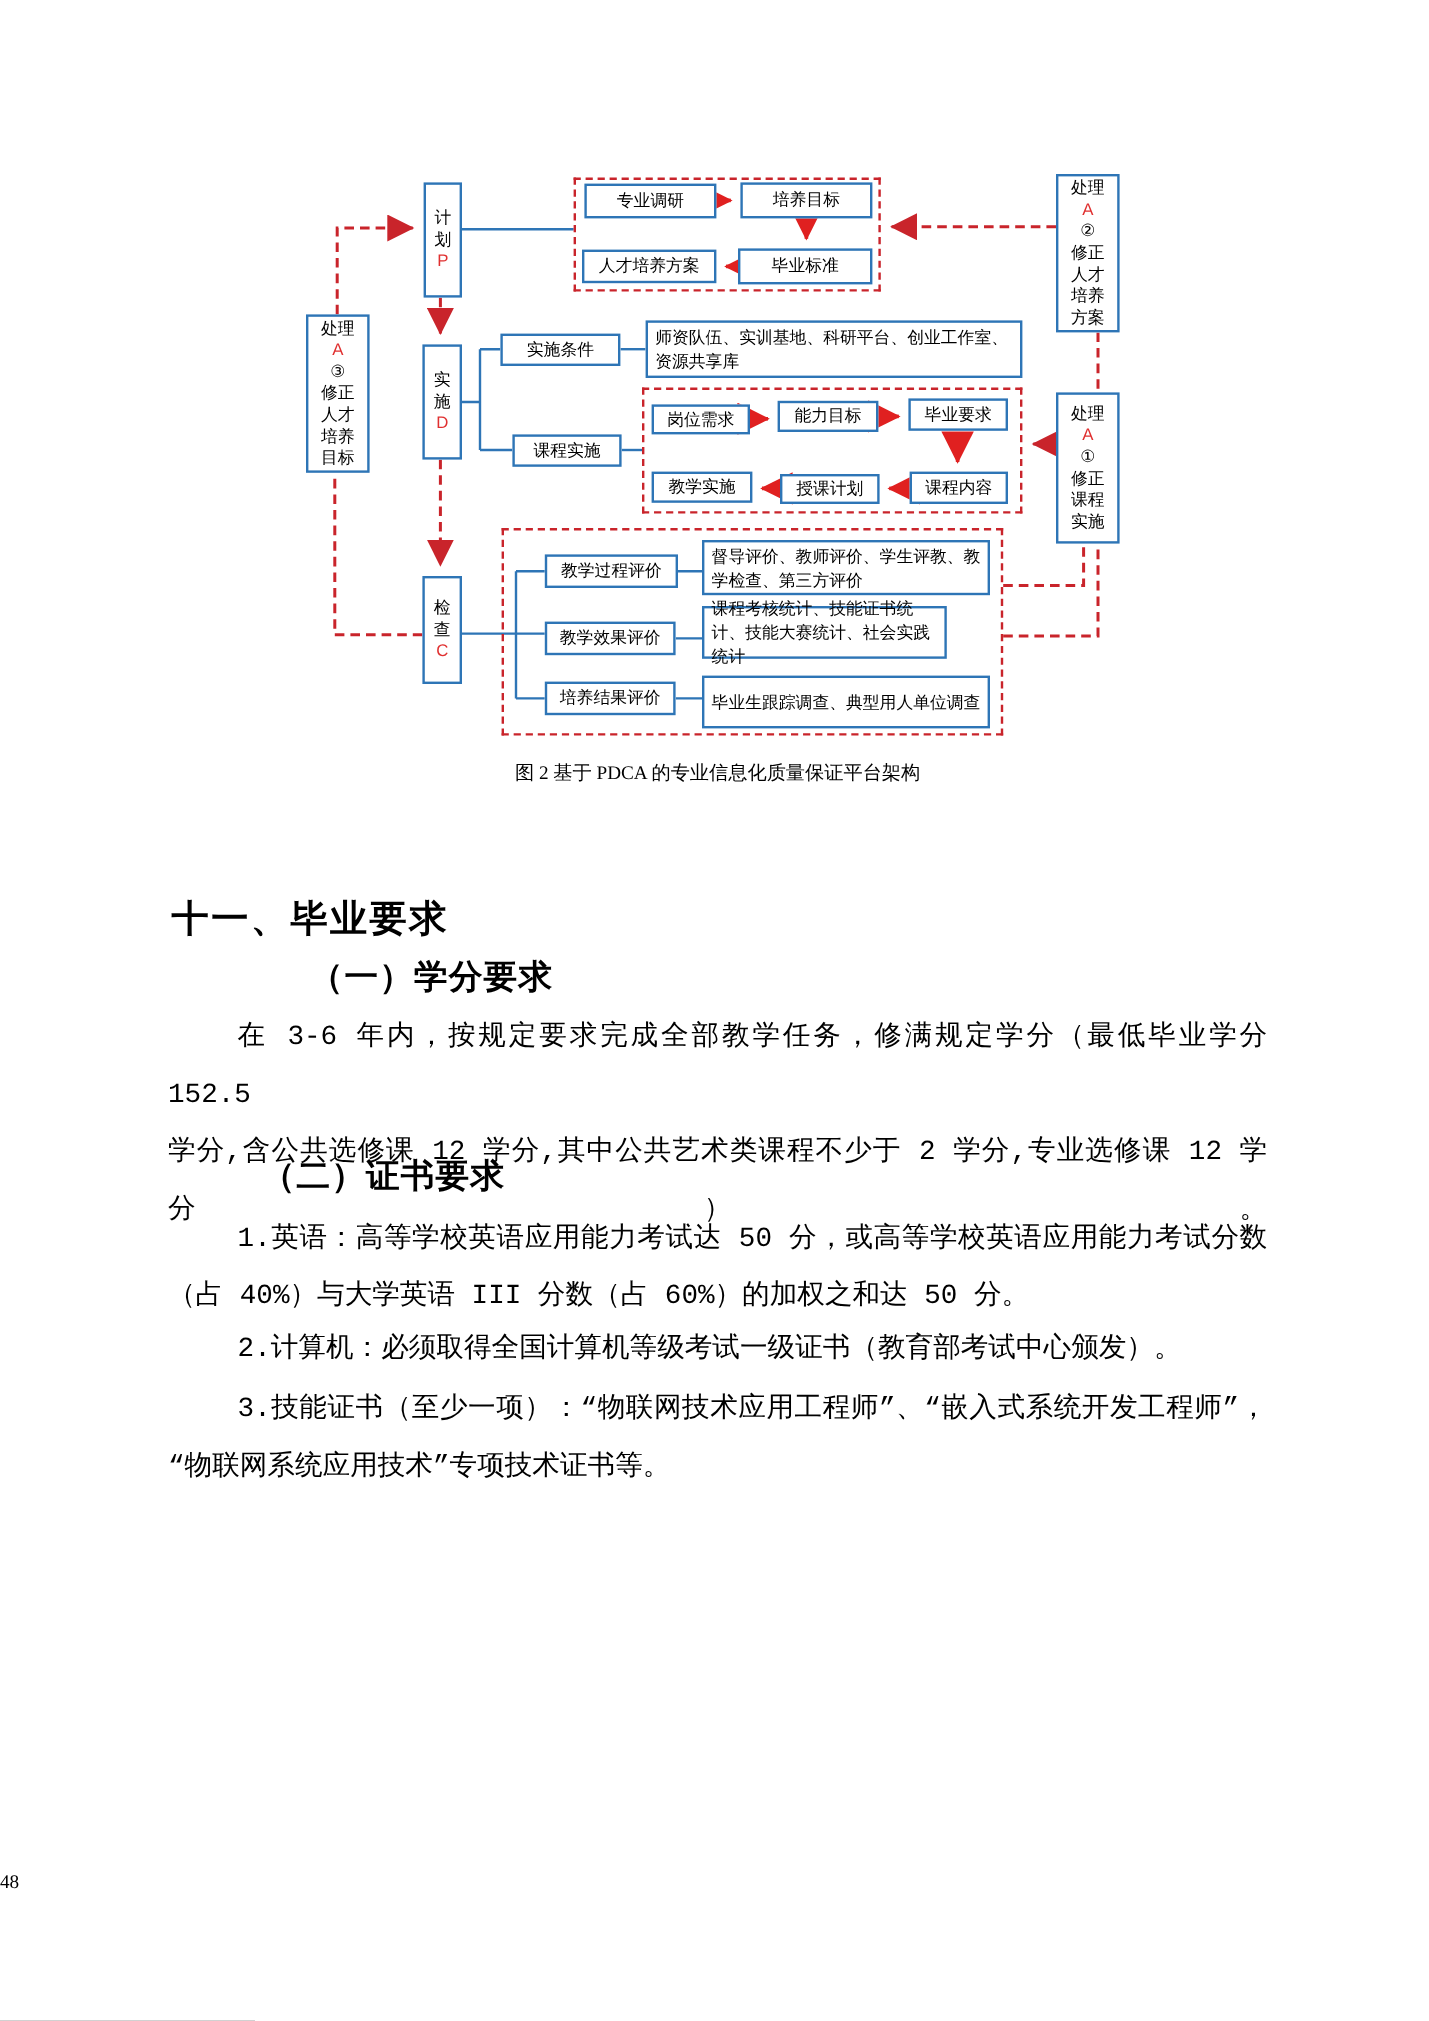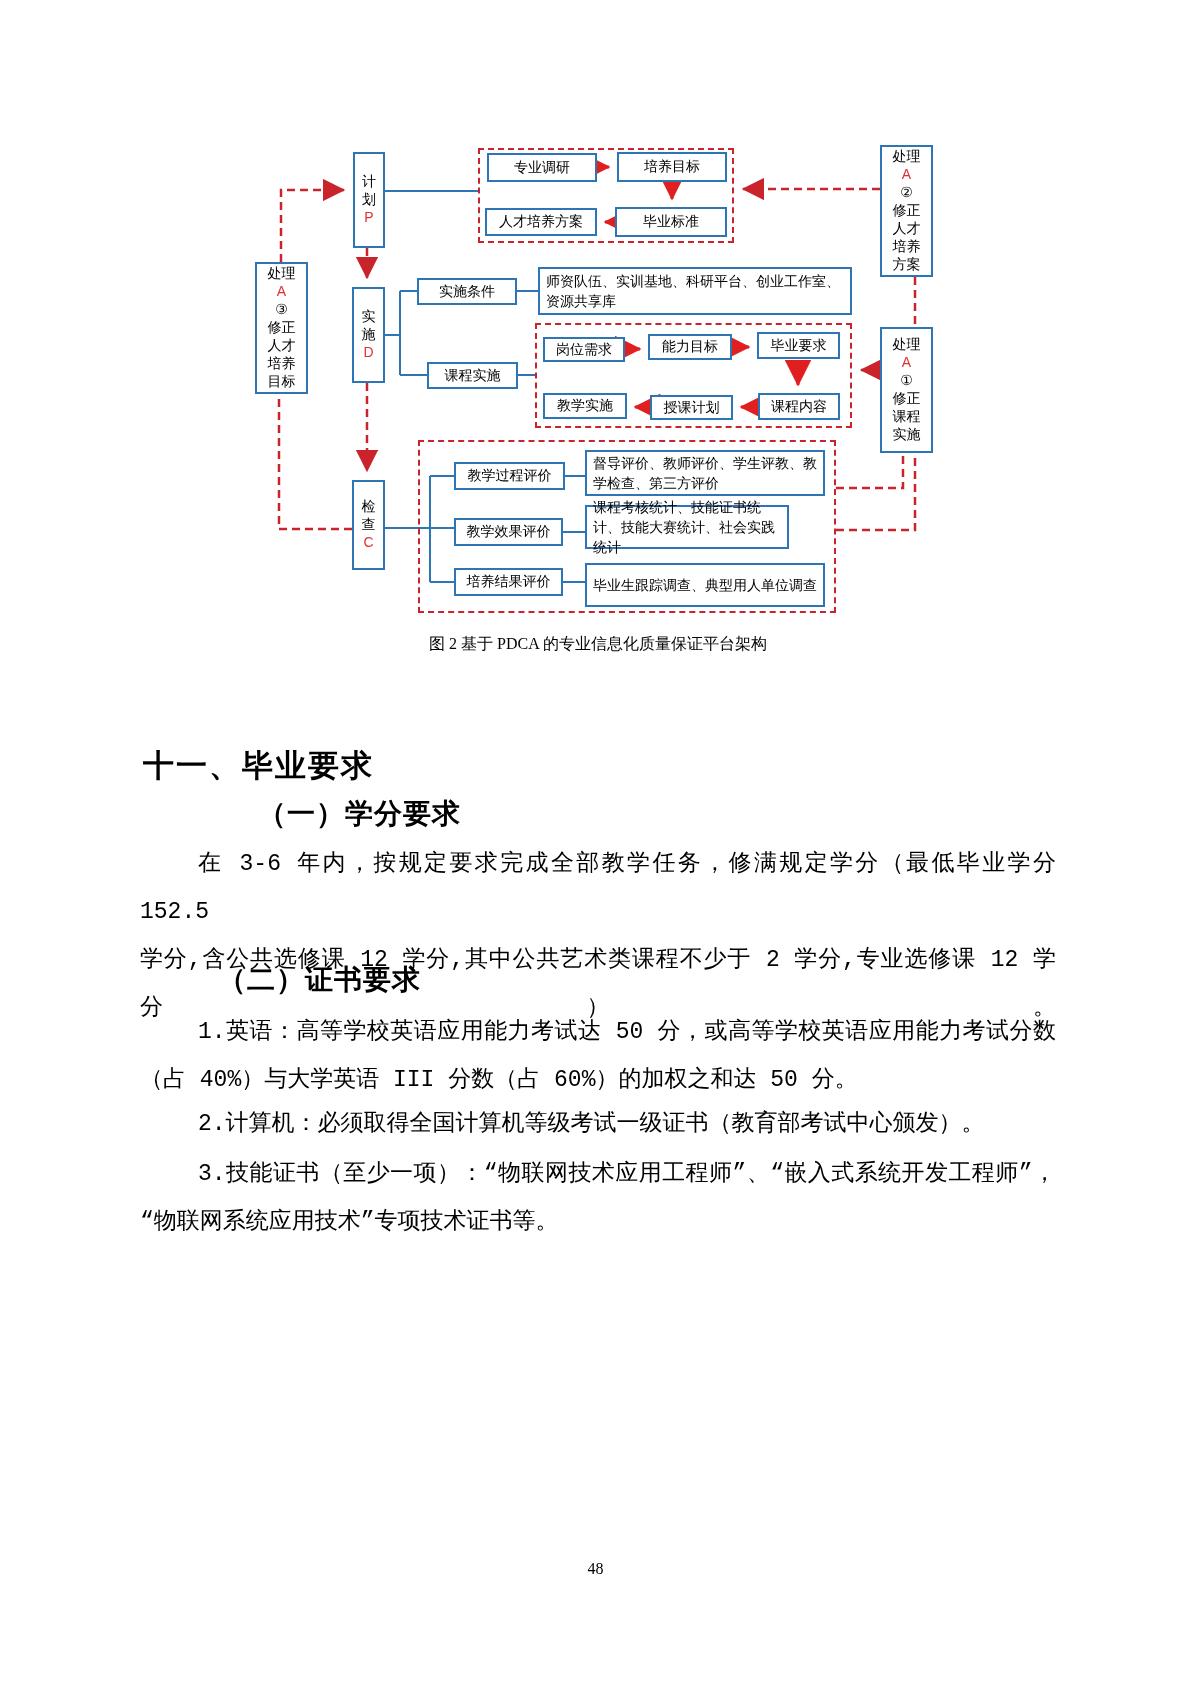--- a/index.html
+++ b/index.html
@@ -24,21 +24,21 @@
   .h1{position:absolute;left:143px;top:733px;font-size:31px;font-weight:bold;
       font-family:"Liberation Sans",sans-serif;letter-spacing:2px;margin-top:12px;}
   .h2{position:absolute;left:218px;font-size:28px;font-weight:bold;
       font-family:"Liberation Sans",sans-serif;letter-spacing:1px;}
   .h2a{top:795px;margin-left:40px;} .h2b{top:961px;}
   .para{position:absolute;left:140px;width:916px;font-size:23px;line-height:48px;font-family:Liberation Mono, monospace;}
   .para .ln{text-align:justify;text-align-last:justify;}
   .para .ln.first{text-indent:58px;}
   .para .ln.endl{text-align:left;text-align-last:left;}
   .p1{top:840px;} .p2{top:1008px;} .p3{top:1100px;} .p4{top:1150px;}
-  .pageno{position:absolute;left:0;width:100%;top:1560px;text-align:center;font-size:16px;}
+  .pageno{position:absolute;left:0;width:100%;top:1560px;font-size:16px;}
 </style>
 </head>
 <body>
 
 <div class="page">
 
   <div class="diagram">
 
     <div class="dashbox" style="left:248px;top:23px;width:256px;height:95px"></div>
     <div class="dashbox" style="left:305px;top:198px;width:317px;height:105px"></div>

